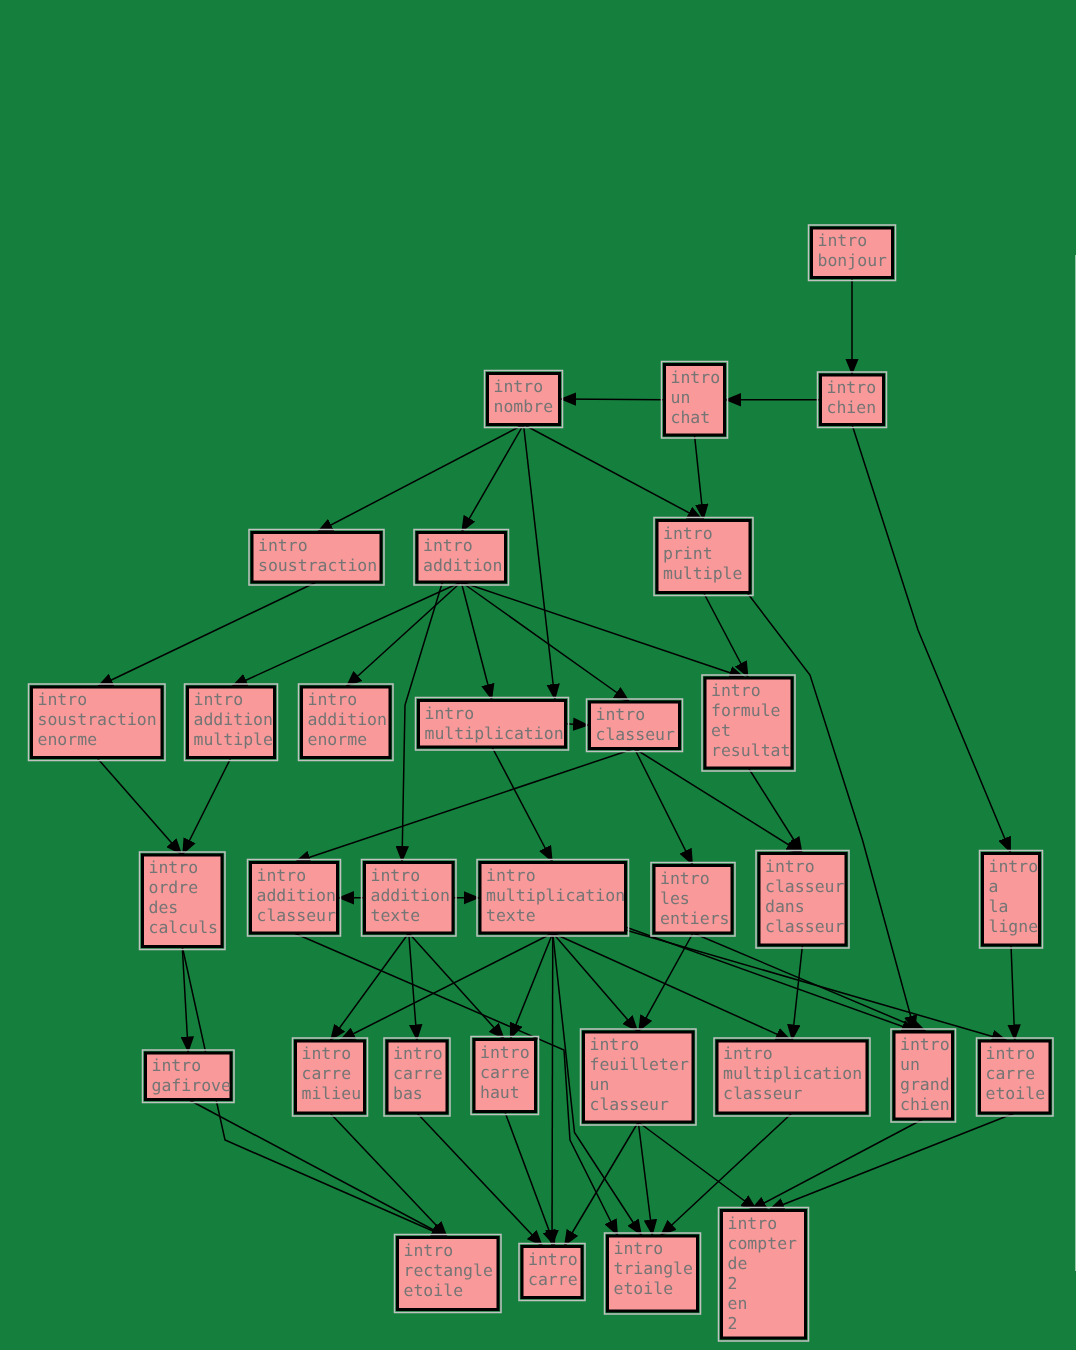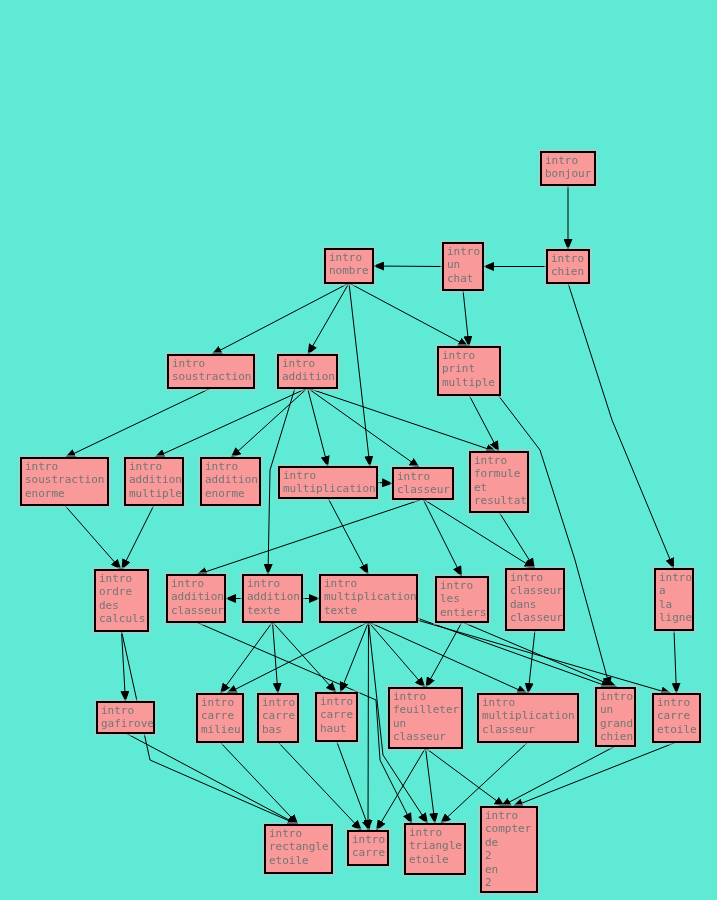--- a/index.html
+++ b/index.html
@@ -1,17 +1,17 @@
 <!DOCTYPE html>
 <html><head>
 <meta charset="utf-8">
 <style>
   html,body{margin:0;padding:0;background:#ffffff;}
   body{font-family:"DejaVu Sans Mono","Liberation Mono",monospace;}
-  #stage{position:relative;width:717px;height:900px;background:#5eead4;overflow:hidden;}
+  #stage{position:relative;width:717px;height:900px;background:#15803d;overflow:hidden;}
   svg{display:block;}
   .node-rect{stroke-width:2px;}
   .node-outline{fill:none;stroke-width:1px;}
   .node-text{font-family:"DejaVu Sans Mono","Liberation Mono",monospace;font-size:11px;}
   .edge{fill:none;stroke-width:1px;}
 </style>
 </head>
 <body>
 
 <div id="stage">

